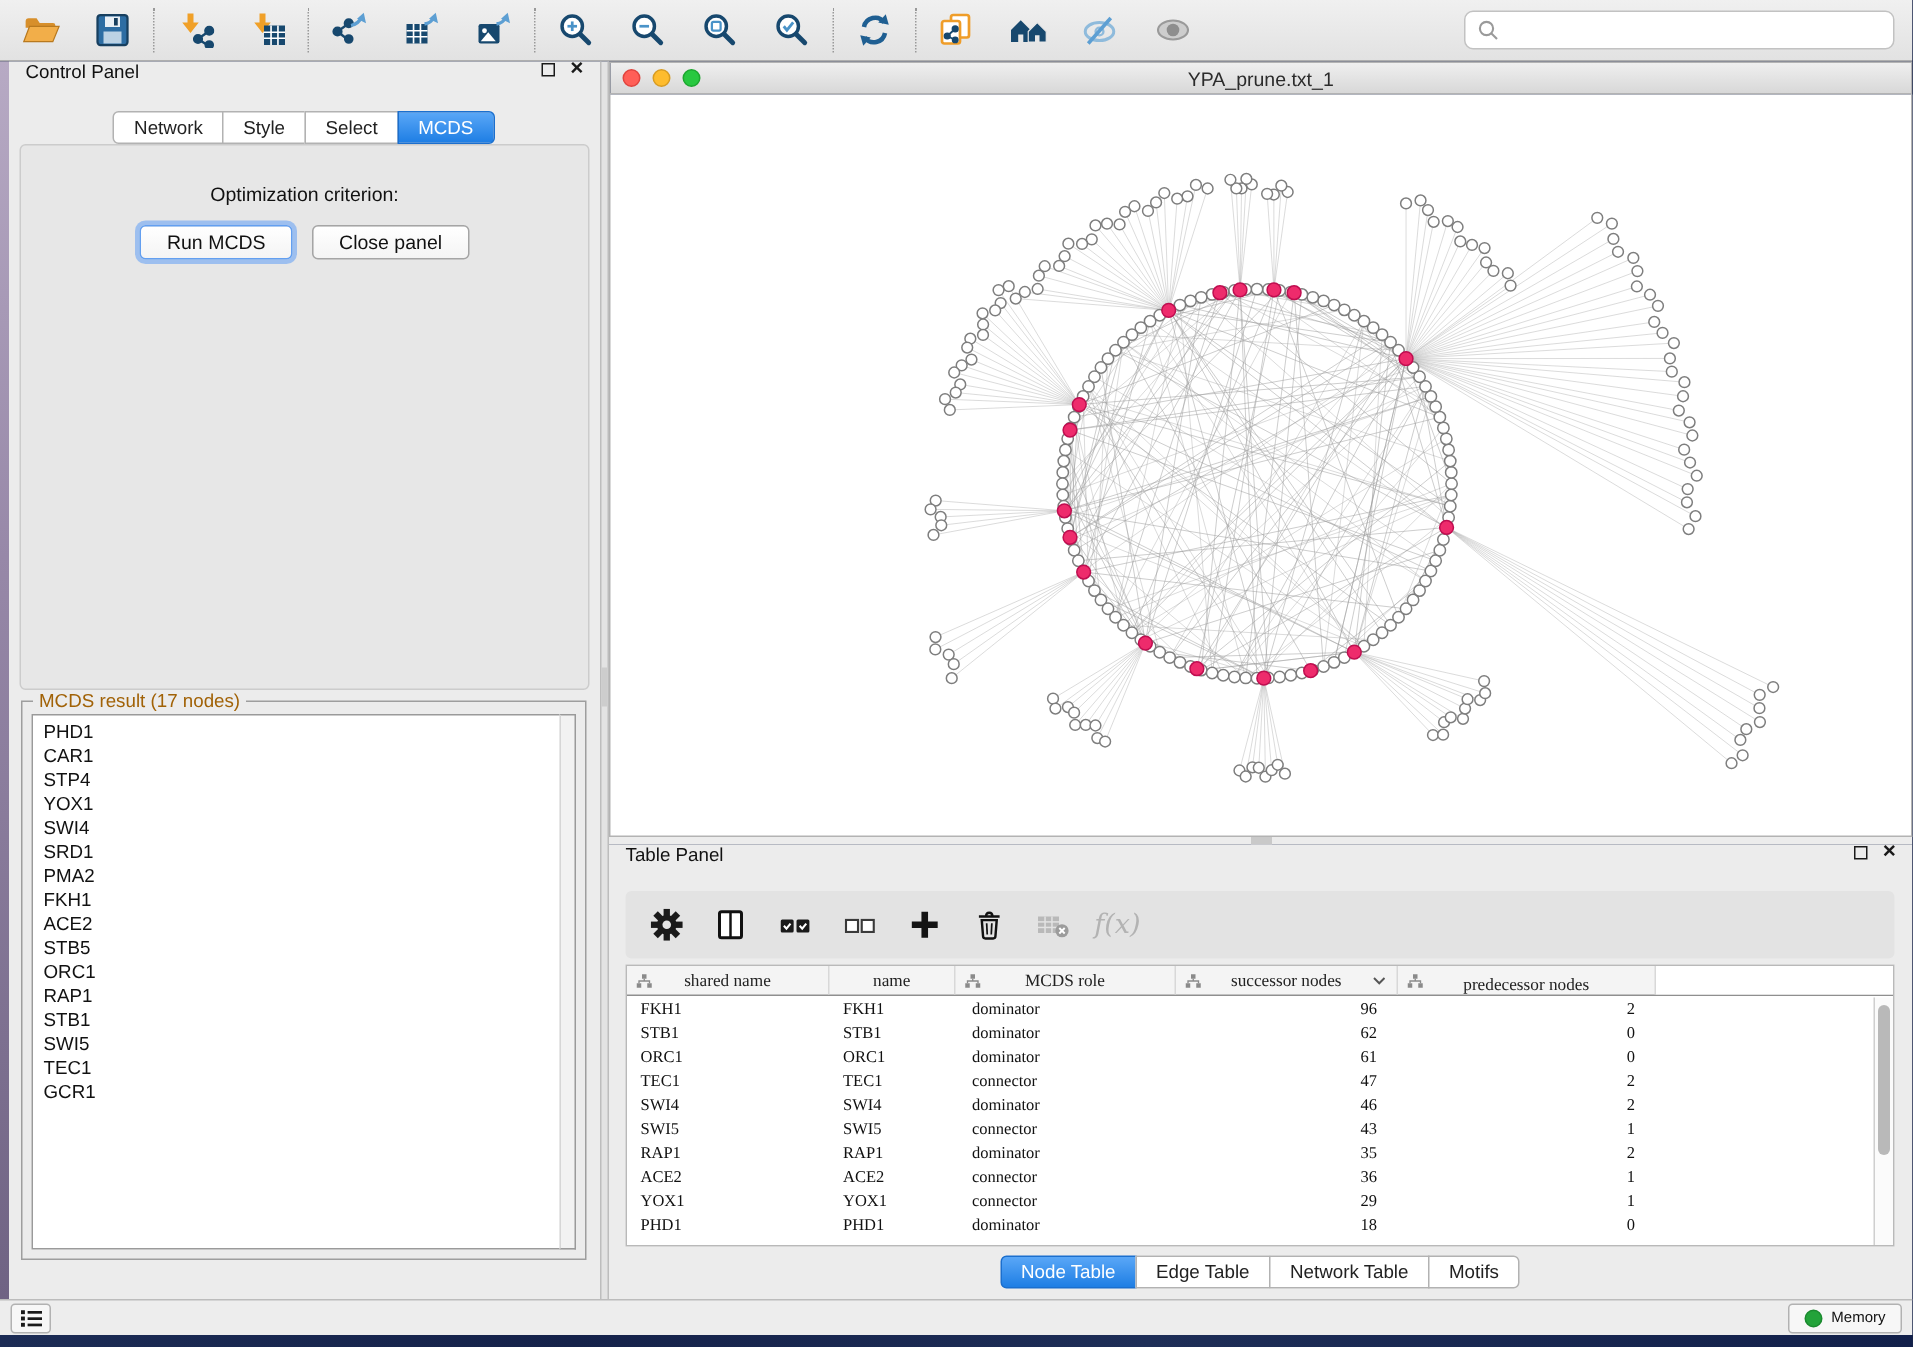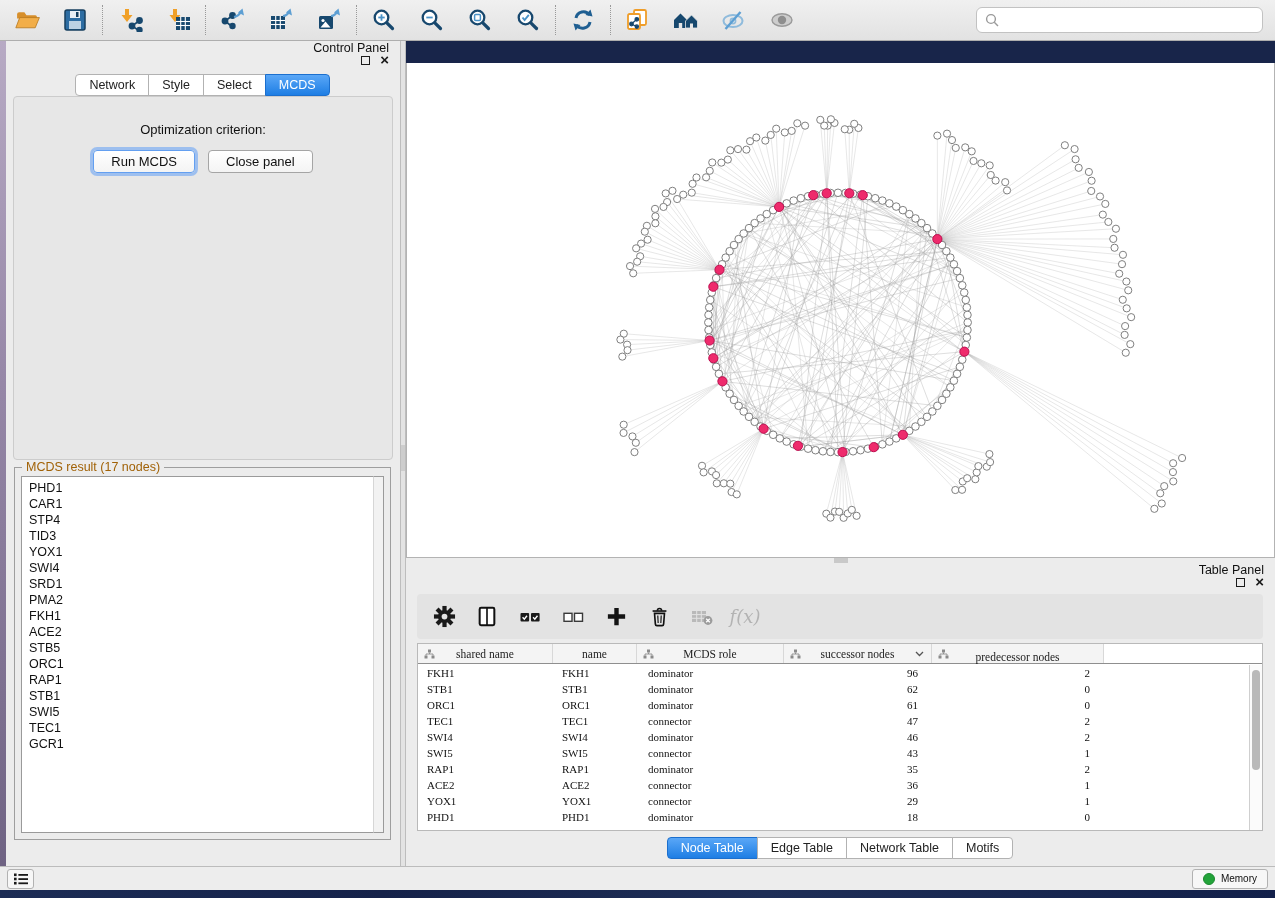--- a/index.html
+++ b/index.html
@@ -18,21 +18,21 @@
   .search-wrap input { border:0; outline:0; flex:1; font-size:12px; font-family:inherit; background:transparent; }
 
   
   .left-strip { position:absolute; left:0; top:41px; width:6px; bottom:32px;
                 background:linear-gradient(#b7aac4,#9788a8 40%,#6f6383); }
   .bottom-strip { position:absolute; left:0; right:0; bottom:0; height:8px;
                   background:linear-gradient(90deg,#1c2c55,#15224a 30%,#1e2e57 60%,#12204a); }
 
   
   .control-panel { position:absolute; left:6px; top:41px; width:394px; bottom:32px; background:#ececec; }
-  .panel-header { height:27px; display:flex; align-items:flex-end; padding:0 11px; font-size:12.5px; color:#111;flex-direction:column; }
+  .panel-header { height:27px; display:flex; align-items:flex-start; padding:0 11px; font-size:12.5px; color:#111; }
   .panel-controls { margin-left:auto; display:flex; gap:10px; align-items:center; }
   .float-icon { width:9px; height:9px; border:1.5px solid #1a1a1a; display:inline-block; }
   .close-icon { font-weight:bold; font-size:15px; line-height:10px; color:#1a1a1a; }
 
   .cp-tabs { position:absolute; top:33px; left:0; right:0; display:flex; justify-content:center; z-index:2; }
   .seg-tab { height:22px; padding:0 13px; background:#fff; border:1px solid #b2b2b2; font-size:12.5px;
              display:flex; align-items:center; margin-left:-1px; color:#222; }
   .seg-tab:first-child { border-radius:4px 0 0 4px; }
   .seg-tab:last-child { border-radius:0 4px 4px 0; }
   .seg-tab.active { background:linear-gradient(#5aa7f7,#1e7ee4); border-color:#1b6fce; color:#fff; }
@@ -314,21 +314,20 @@
       <button class="btn focused">Run MCDS</button>
       <button class="btn">Close panel</button>
     </div>
   </div>
   <div class="results-group">
     <span class="results-legend">MCDS result (17 nodes)</span>
     <div class="results-list">
         <div class="mcds-item">PHD1</div>
         <div class="mcds-item">CAR1</div>
         <div class="mcds-item">STP4</div>
-        <div class="mcds-item">TID3</div>
         <div class="mcds-item">YOX1</div>
         <div class="mcds-item">SWI4</div>
         <div class="mcds-item">SRD1</div>
         <div class="mcds-item">PMA2</div>
         <div class="mcds-item">FKH1</div>
         <div class="mcds-item">ACE2</div>
         <div class="mcds-item">STB5</div>
         <div class="mcds-item">ORC1</div>
         <div class="mcds-item">RAP1</div>
         <div class="mcds-item">STB1</div>
@@ -338,20 +337,28 @@
       </div>
     <div class="results-scroll"></div>
   </div>
 </div>
 
 <div class="v-splitter">
   <div class="v-handle"></div>
 </div>
 
 <div class="network-window">
+  <div class="nw-titlebar">
+    <span class="nw-title">YPA_prune.txt_1</span>
+    <span class="traffic">
+      <span class="light red"></span>
+      <span class="light yellow"></span>
+      <span class="light green"></span>
+    </span>
+  </div>
   <div class="nw-canvas" id="network-canvas">
       <svg viewBox="0 0 869 495">
         <g>
           <line x1="503.4361671492047" y1="368.61341548368176" x2="305.50416682462287" y2="289.9800631965172" stroke="#9a9a9a" stroke-width="0.6" opacity="0.4"></line>
           <line x1="548.1722432420436" y1="201.65610657393992" x2="303.97499210841295" y2="282.574263096701" stroke="#9a9a9a" stroke-width="0.6" opacity="0.4"></line>
           <line x1="327.72398494184426" y1="337.63061692136216" x2="309.8399592978319" y2="215.53738136766304" stroke="#9a9a9a" stroke-width="0.6" opacity="0.4"></line>
           <line x1="303.97499210841295" y1="237.42573690329905" x2="503.4361671492047" y2="368.61341548368176" stroke="#9a9a9a" stroke-width="0.6" opacity="0.4"></line>
           <line x1="319.41669750802293" y1="195" x2="366.99999999999994" y2="372.583302491977" stroke="#9a9a9a" stroke-width="0.6" opacity="0.4"></line>
           <line x1="373.6561065739399" y1="376.1722432420436" x2="503.4361671492048" y2="151.38658451631827" stroke="#9a9a9a" stroke-width="0.6" opacity="0.4"></line>
           <line x1="490.34389342606005" y1="143.82775675795642" x2="416.90792116372006" y2="130.8790134935474" stroke="#9a9a9a" stroke-width="0.6" opacity="0.4"></line>

